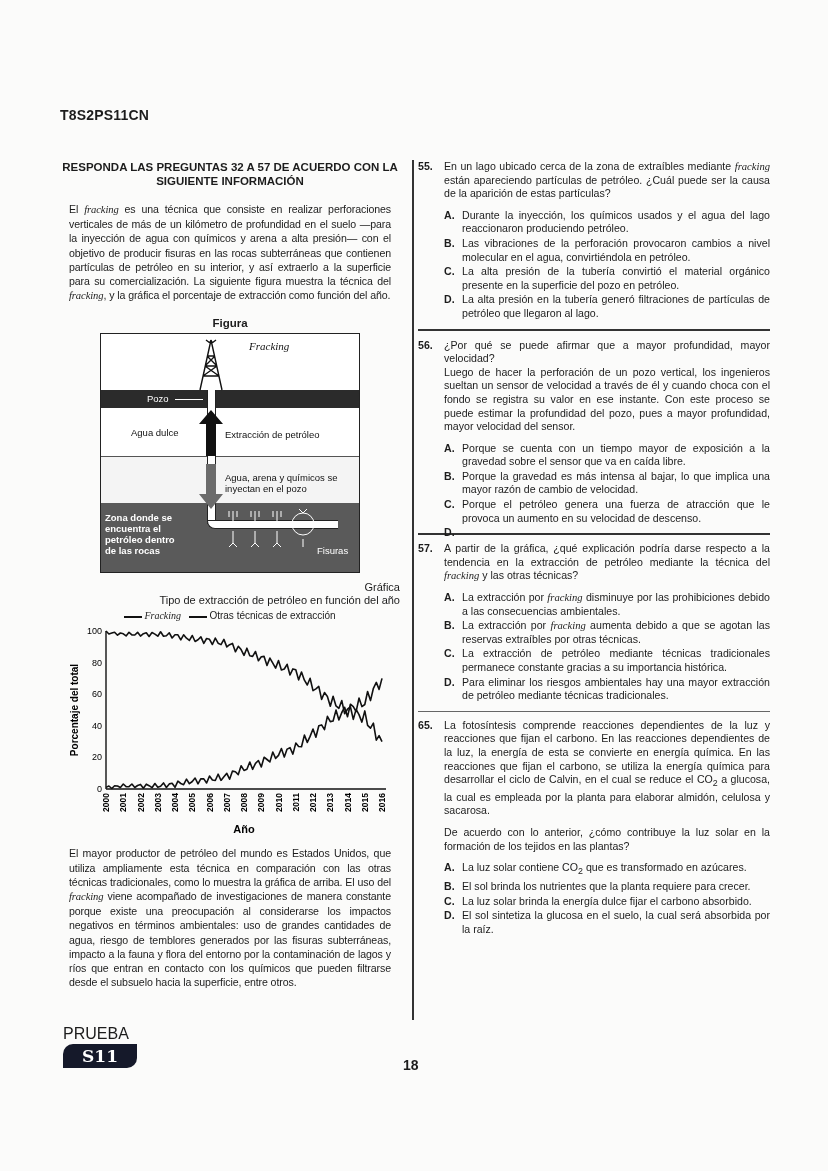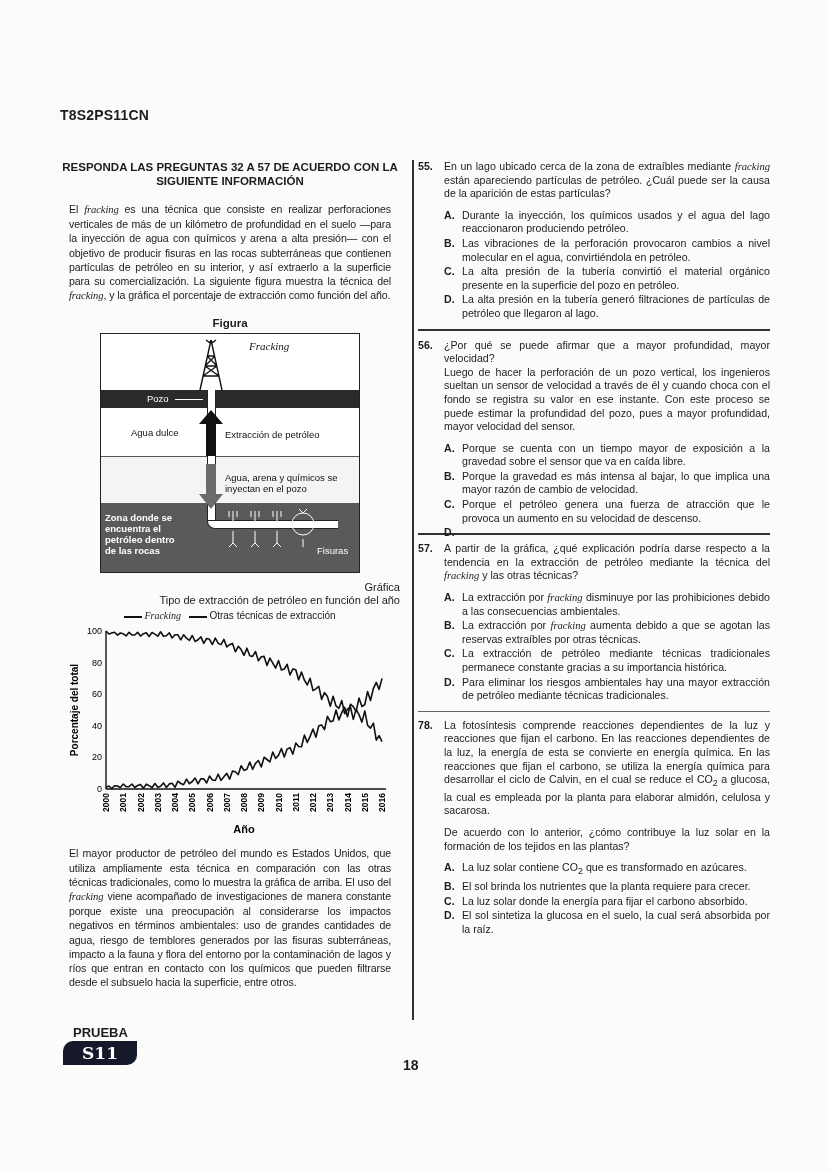--- a/index.html
+++ b/index.html
@@ -30,21 +30,21 @@
   .legend .line { display:inline-block; width:18px; height:1.5px; background:#111; vertical-align:middle; margin-right:2px; }
   .q { position:relative; padding-left:26px; font-size:10.6px; line-height:13.6px; text-align:justify; }
   .q .num { position:absolute; left:0; top:0; font-weight:bold; }
   .q .stem { margin:0; }
   .opts { margin:8px 0 0 0; padding:0; list-style:none; }
   .opts li { position:relative; padding-left:18px; margin-bottom:1px; }
   .opts li .letter { position:absolute; left:0; top:0; font-weight:bold; }
   .sep { height:2px; background:#333; margin:8px 0 7px 0; }
   .sep.thin { height:1px; background:#666; }
   .prueba { left:63px; top:1025px; }
-  .prueba .lbl { font-weight:bold; font-size:13px; margin-left:10px; }
+  .prueba .lbl { font-weight:normal; font-size:16px; }
   .prueba .badge { margin-top:1px; width:74px; height:24px; background:#15192a; color:#fff; font-family:"DejaVu Serif", serif; font-weight:bold; font-size:17px; text-align:center; line-height:24px; border-radius:10px 0 10px 0; }
   .pagenum { left:403px; top:1057px; font-weight:bold; font-size:14px; }
 </style>
 </head>
 <body>
 
 <div class="abs code">T8S2PS11CN</div>
 
 <div class="abs left-col">
   <div class="heading">RESPONDA LAS PREGUNTAS 32 A 57 DE ACUERDO CON LA SIGUIENTE INFORMACIÓN</div>
@@ -169,27 +169,27 @@
     <ul class="opts">
       <li><span class="letter">A.</span><span>La extracción por </span><i class="serif">fracking</i><span> disminuye por las prohibiciones debido a las consecuencias ambientales.</span></li>
       <li><span class="letter">B.</span><span>La extracción por </span><i class="serif">fracking</i><span> aumenta debido a que se agotan las reservas extraíbles por otras técnicas.</span></li>
       <li><span class="letter">C.</span><span>La extracción de petróleo mediante técnicas tradicionales permanece constante gracias a su importancia histórica.</span></li>
       <li><span class="letter">D.</span><span>Para eliminar los riesgos ambientales hay una mayor extracción de petróleo mediante técnicas tradicionales.</span></li>
     </ul>
   </div>
   <div class="sep thin"></div>
 
   <div class="q">
-    <span class="num">78.</span>
+    <span class="num">65.</span>
     <p class="stem"><span>La fotosíntesis comprende reacciones dependientes de la luz y reacciones que fijan el carbono. En las reacciones dependientes de la luz, la energía de esta se convierte en energía química. En las reacciones que fijan el carbono, se utiliza la energía química para desarrollar el ciclo de Calvin, en el cual se reduce el CO</span><sub>2</sub><span> a glucosa, la cual es empleada por la planta para elaborar almidón, celulosa y sacarosa.</span></p>
     <p class="stem" style="margin-top:8px">De acuerdo con lo anterior, ¿cómo contribuye la luz solar en la formación de los tejidos en las plantas?</p>
     <ul class="opts">
       <li><span class="letter">A.</span><span>La luz solar contiene CO</span><sub>2</sub><span> que es transformado en azúcares.</span></li>
       <li><span class="letter">B.</span><span>El sol brinda los nutrientes que la planta requiere para crecer.</span></li>
-      <li><span class="letter">C.</span><span>La luz solar donde la energía para fijar el carbono absorbido.</span></li>
+      <li><span class="letter">C.</span><span>La luz solar brinda la energía dulce fijar el carbono absorbido.</span></li>
       <li><span class="letter">D.</span><span>El sol sintetiza la glucosa en el suelo, la cual será absorbida por la raíz.</span></li>
     </ul>
   </div>
 </div>
 
 <div class="abs prueba">
   <div class="lbl">PRUEBA</div>
   <div class="badge">S11</div>
 </div>
 <div class="abs pagenum">18</div>

